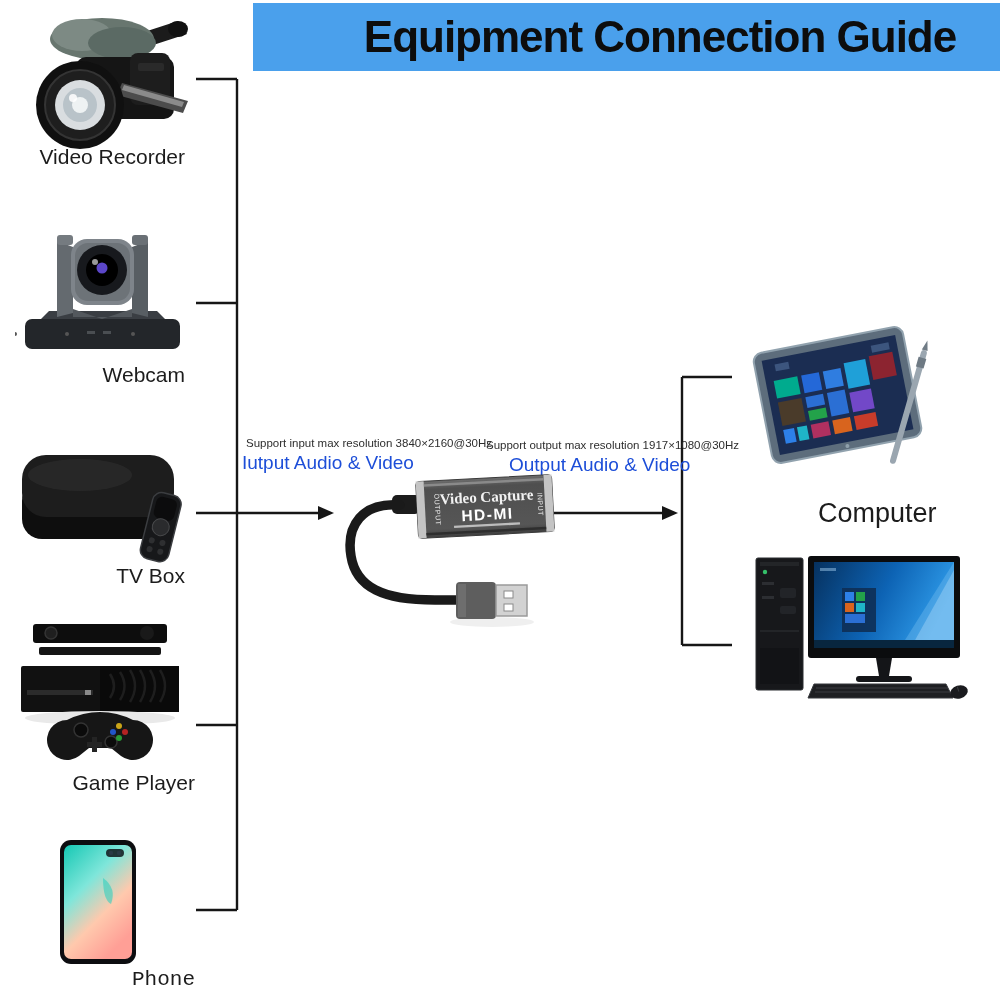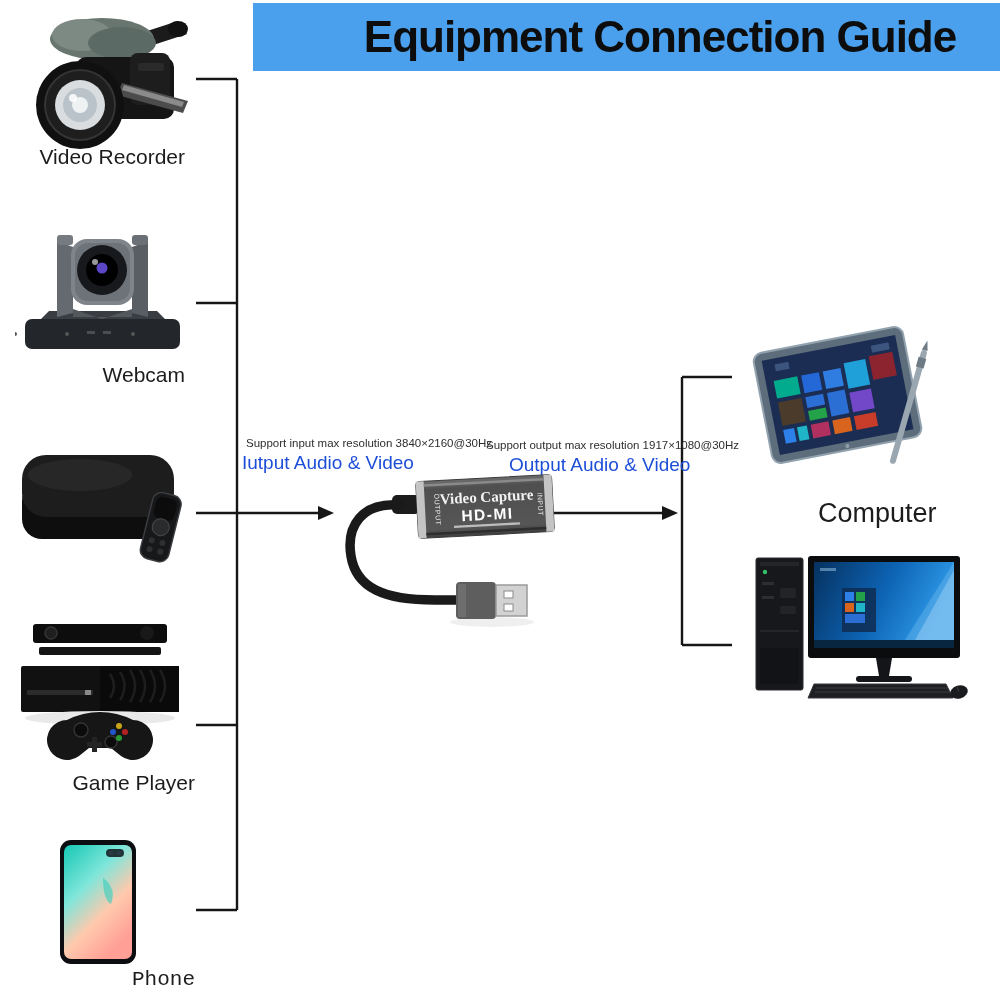--- a/index.html
+++ b/index.html
@@ -105,20 +105,21 @@
     <g transform="rotate(14 150 85)">
       <rect x="136" y="50" width="29" height="68" rx="9" fill="#17181a" stroke="#3b3d40" stroke-width="1.5"></rect>
       <rect x="140" y="54" width="21" height="22" rx="6" fill="#0c0c0d"></rect>
       <circle cx="150.5" cy="84" r="8.5" fill="#2a2b2d" stroke="#47484a" stroke-width="1"></circle>
       <circle cx="145" cy="99" r="3" fill="#2e2f31"></circle>
       <circle cx="156" cy="99" r="3" fill="#2e2f31"></circle>
       <circle cx="145" cy="108" r="3" fill="#2e2f31"></circle>
       <circle cx="156" cy="108" r="3" fill="#2e2f31"></circle>
     </g>
   </svg>
+  <div class="abs dev-label" style="left:5px;top:564px;width:180px;">TV Box</div>
 
   <svg class="abs" style="left:15px;top:618px;" width="170" height="152" viewBox="0 0 170 152">
     <rect x="18" y="6" width="134" height="19" rx="3" fill="#0d0d0d"></rect>
     <circle cx="36" cy="15" r="6" fill="#1f1f1f" stroke="#343434" stroke-width="1.5"></circle>
     <circle cx="132" cy="15" r="7" fill="#191919"></circle>
     <rect x="24" y="29" width="122" height="8" rx="2" fill="#141414"></rect>
     <rect x="6" y="48" width="158" height="46" rx="2" fill="#111111"></rect>
     <rect x="85" y="48" width="79" height="46" fill="#0a0a0a"></rect>
     <path d="M95,56 q8,12 0,24 M105,54 q9,14 0,28 M115,52 q10,16 0,32 M125,52 q10,16 0,32 M135,52 q10,16 0,32 M145,52 q10,16 0,32" stroke="#1e1e1e" stroke-width="2.5" fill="none"></path>
     <rect x="12" y="72" width="66" height="5" fill="#2b2b2b"></rect>

